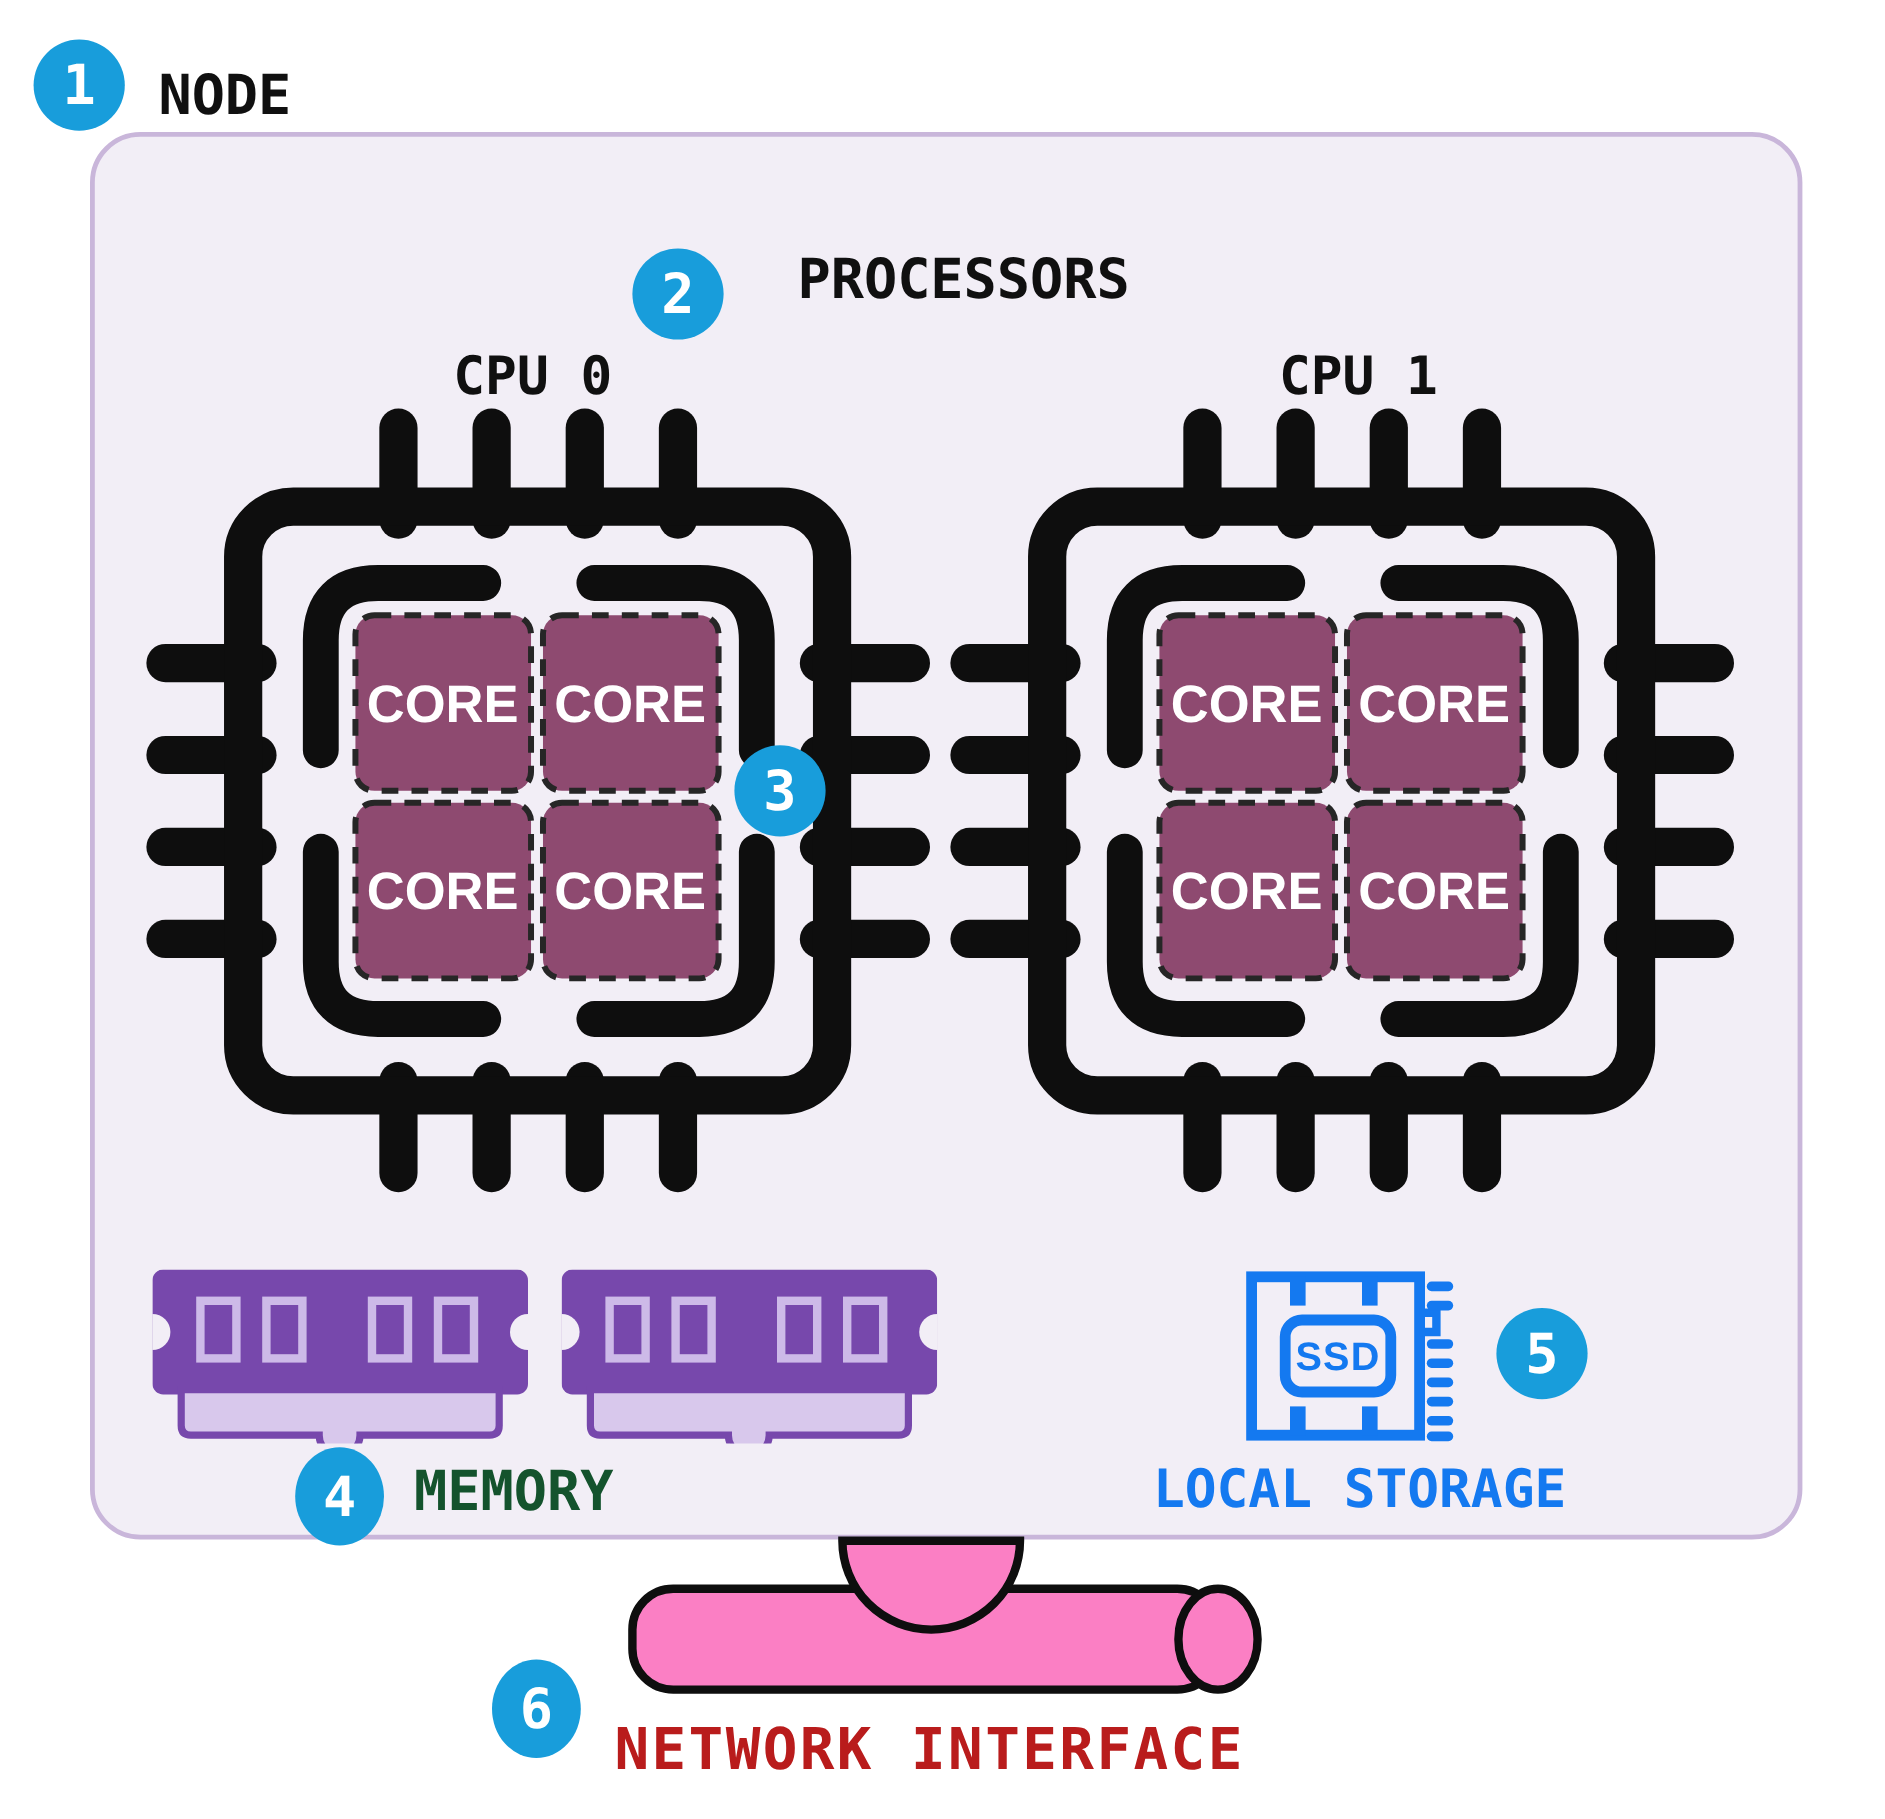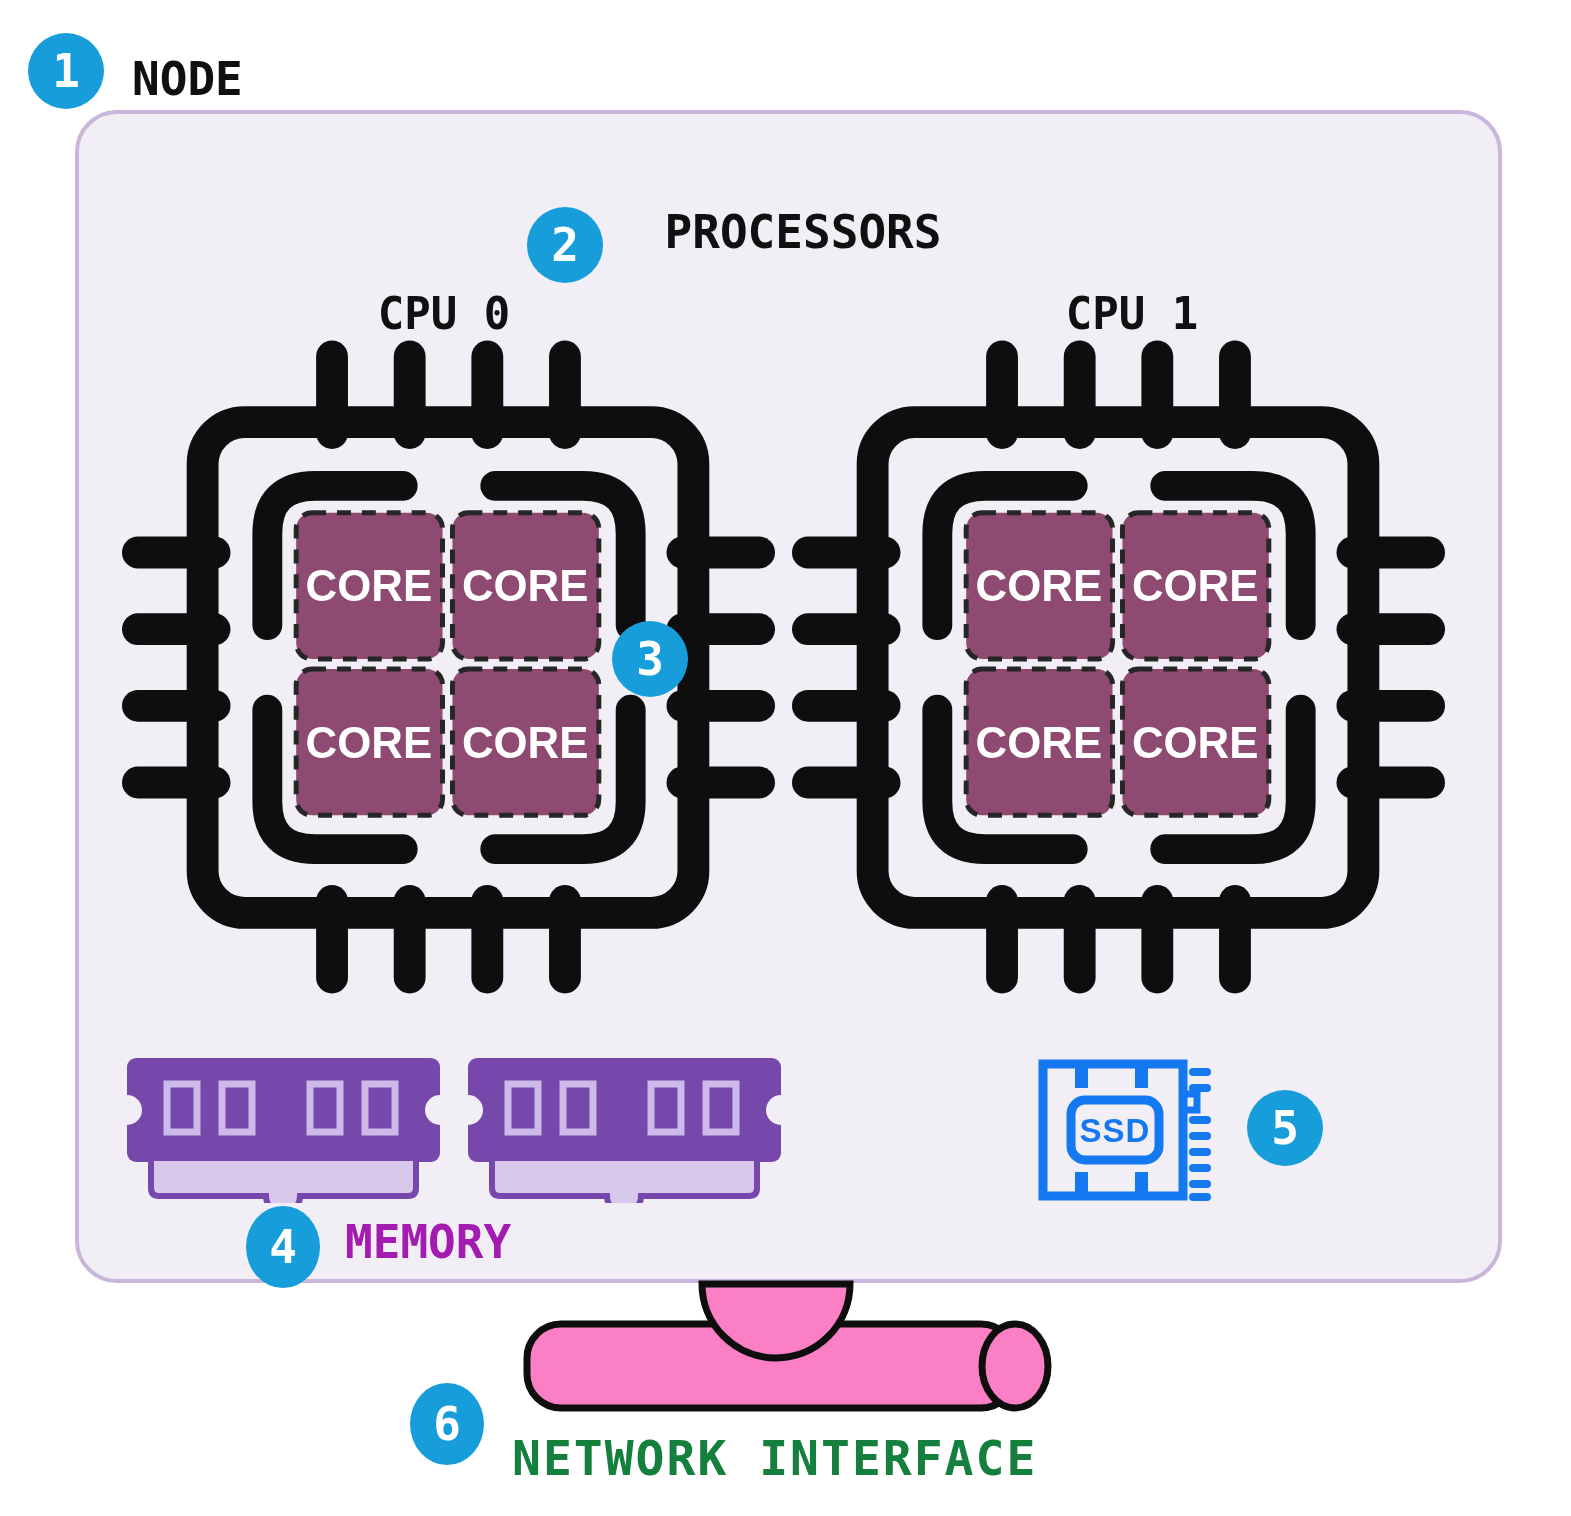--- a/index.html
+++ b/index.html
@@ -7,23 +7,23 @@
          font-family:"DejaVu Sans Mono", monospace;}
   .badge{position:absolute;background:#189DDB;border-radius:50%;color:#ffffff;
          display:flex;align-items:center;justify-content:center;
          font:bold 46px "DejaVu Sans Mono", monospace;}
   .hlabel{position:absolute;font-weight:bold;color:#101010;white-space:nowrap;}
   .center-x{transform:translateX(-50%);}
   #node-box{position:absolute;left:75px;top:110px;width:1427px;height:1173px;
             background:#F2EEF6;border:4px solid #C9B6DA;border-radius:42px;box-sizing:border-box;}
   .title{font-size:46px;letter-spacing:0px;}
   .cpu-label{font-size:44px;}
-  .mem-label{color:#a21caf;font-size:46px;}
+  .mem-label{color:#14532d;font-size:46px;}
   .sto-label{color:#1479F0;font-size:44px;}
-  .net-label{color:#15803d;font-size:48px;letter-spacing:2px;}
+  .net-label{color:#b91c1c;font-size:48px;letter-spacing:2px;}
   svg{position:absolute;display:block;}
   .core-txt{font:bold 44px "Liberation Sans", sans-serif;fill:#ffffff;}
   .ssd-txt{font:bold 33px "Liberation Sans", sans-serif;fill:#1479F0;letter-spacing:1px;}
 </style>
 </head>
 <body>
 
 <div id="stage">
 
   <div class="badge" style="left:28px;top:33px;width:76px;height:76px;">
@@ -181,20 +181,21 @@
       <rect x="154" y="108" width="22" height="8" rx="4"></rect>
       <rect x="154" y="124" width="22" height="8" rx="4"></rect>
       <rect x="154" y="137" width="22" height="8" rx="4"></rect>
     </g>
     <text class="ssd-txt" x="80" y="86" text-anchor="middle">SSD</text>
   </svg>
 
   <div class="badge" style="left:1247px;top:1090px;width:76px;height:76px;">
     <span>5</span>
   </div>
+  <div class="hlabel sto-label center-x" style="left:1133px;top:1216px;">LOCAL STORAGE</div>
 
   <svg style="left:515px;top:1272px;" width="545" height="150" viewBox="0 0 545 150">
     <g stroke="#0E0E0E" stroke-width="7">
       <rect x="12" y="52" width="488" height="84" rx="34" fill="#FB7FC4"></rect>
       <ellipse cx="500" cy="94" rx="33" ry="42" fill="#FB7FC4"></ellipse>
       <path d="M187 12 A74 74 0 0 0 335 12 Z" fill="#FB7FC4"></path>
     </g>
   </svg>
 
   <div class="badge" style="left:410px;top:1383px;width:74px;height:82px;">

